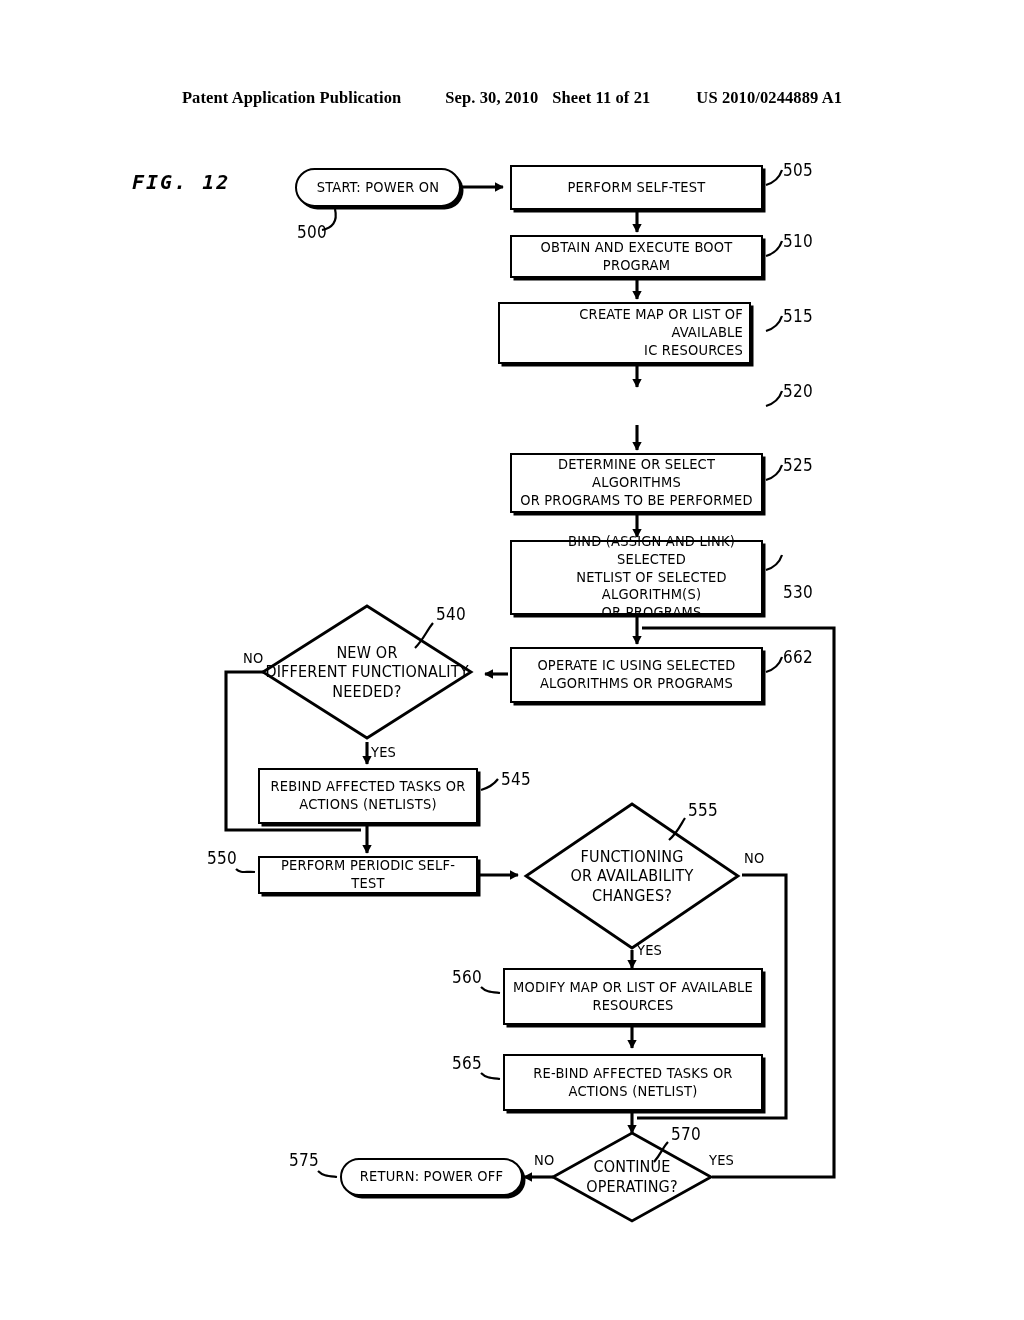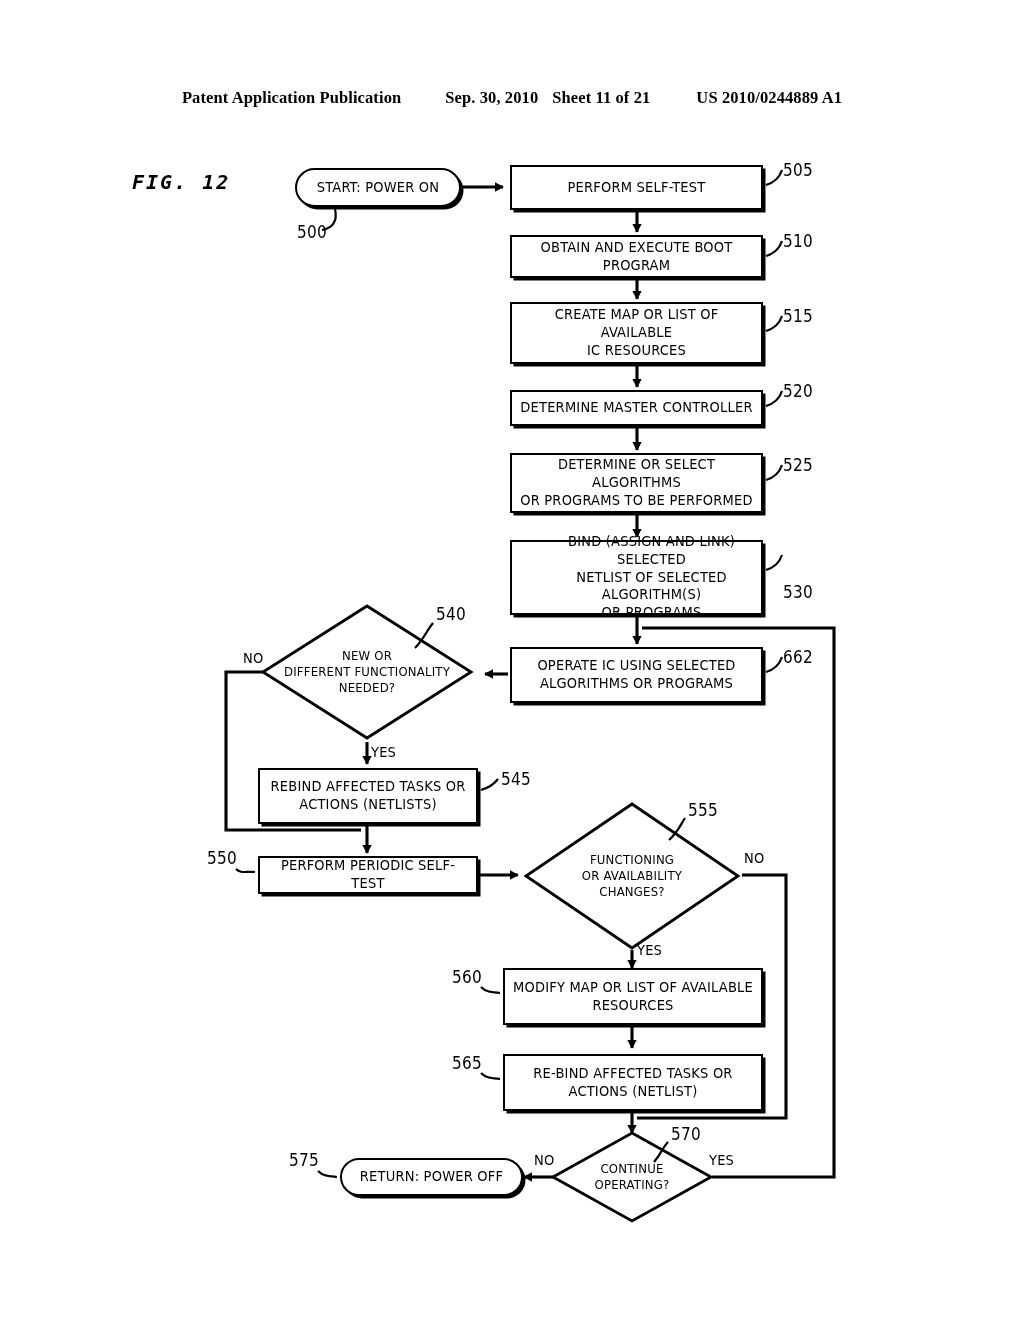--- a/index.html
+++ b/index.html
@@ -56,21 +56,21 @@
   
   .diamond{
     position:absolute;z-index:6;
   }
   .diamond svg{position:absolute;left:0;top:0;overflow:visible;}
   .diamond .dtxt{
     position:absolute;left:0;top:0;width:100%;height:100%;
     display:flex;align-items:center;justify-content:center;
     text-align:center;white-space:pre-line;
     font-family:"DejaVu Sans Condensed","DejaVu Sans", sans-serif;
-    font-size:13px;line-height:1.22;letter-spacing:.2px;
+    font-size:16px;line-height:1.22;letter-spacing:.2px;
   }
 
   
   .ref{
     position:absolute;z-index:8;
     font-family:"DejaVu Sans Condensed","DejaVu Sans", sans-serif;
     font-size:17px;letter-spacing:.3px;white-space:nowrap;
   }
   
   .blabel{
@@ -146,28 +146,25 @@
   </div>
 
   <div class="node box" style="left:510px;top:165px;width:253px;height:45px;">
     <span class="txt">PERFORM SELF-TEST</span>
   </div>
 
   <div class="node box" style="left:510px;top:235px;width:253px;height:43px;">
     <span class="txt">OBTAIN AND EXECUTE BOOT PROGRAM</span>
   </div>
 
-  <div class="node box" style="left:510px;top:302px;width:253px;height:62px;">
+  <div class="node box" style="left:498px;top:302px;width:253px;height:62px;text-align:right;">
     <span class="txt">CREATE MAP OR LIST OF AVAILABLE
 IC RESOURCES</span>
   </div>
 
-  <div class="node box" style="left:510px;top:390px;width:253px;height:36px;">
-    <span class="txt">DETERMINE MASTER CONTROLLER</span>
-  </div>
 
   <div class="node box" style="left:510px;top:453px;width:253px;height:60px;">
     <span class="txt">DETERMINE OR SELECT ALGORITHMS
 OR PROGRAMS TO BE PERFORMED</span>
   </div>
 
   <div class="node box" style="left:510px;top:540px;width:253px;height:75px;padding-left:30px;">
     <span class="txt">BIND (ASSIGN AND LINK) SELECTED
 NETLIST OF SELECTED ALGORITHM(S)
 OR PROGRAMS</span>

